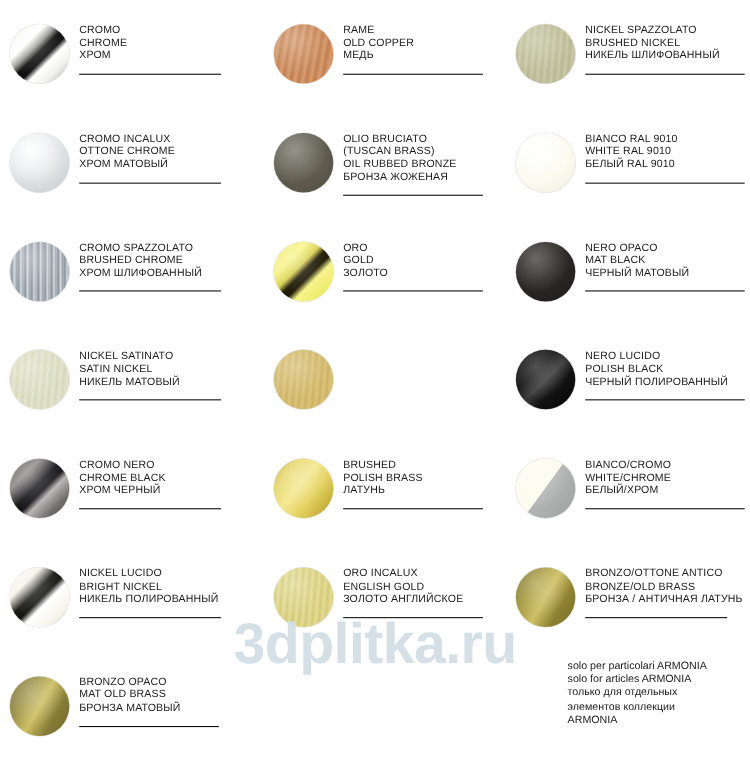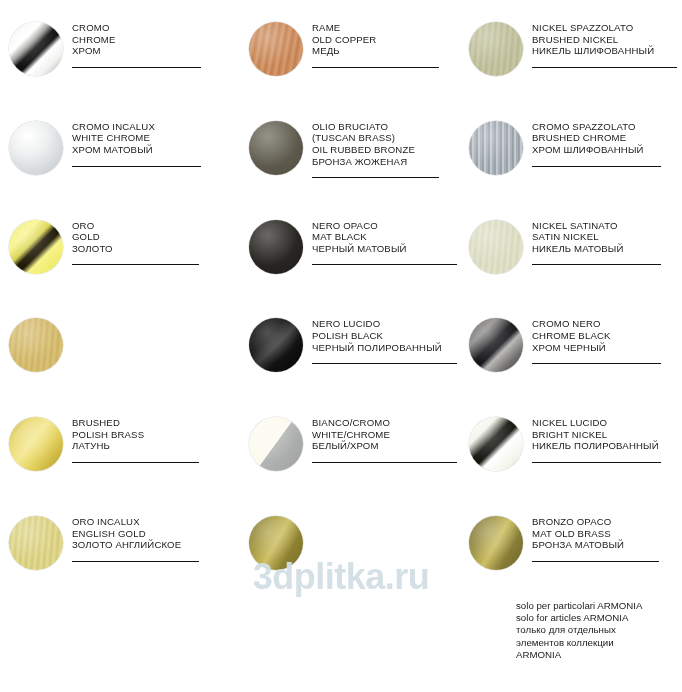--- a/index.html
+++ b/index.html
@@ -14,21 +14,21 @@
   }
 
   
   #watermark {
     position: absolute;
     left: 0;
     top: 556px;
     width: 682px;
     text-align: center;
     font-family: "Liberation Sans", sans-serif;
-    font-size: 36px;
+    font-size: 52px;
     font-weight: bold;
     letter-spacing: -0.5px;
     color: #d2dfe4;
     opacity: .95;
     z-index: 5;
     pointer-events: none;
     user-select: none;
   }
 
   
@@ -149,39 +149,50 @@
       <div class="rule"></div>
     </div>
   </div>
 
   <div class="cell col1">
     <div class="swatch-wrap">
       <div class="swatch" id="sw-3" style="background: radial-gradient(circle at 36% 28%, rgb(255, 255, 255) 0%, rgb(233, 236, 237) 40%, rgb(210, 215, 217) 72%, rgb(194, 200, 202) 100%);"></div>
     </div>
     <div class="text-block">
       <div class="label">CROMO INCALUX</div>
-      <div class="label">WHITE CHROME</div>
+      <div class="label">OTTONE CHROME</div>
       <div class="label">ХРОМ МАТОВЫЙ</div>
       <div class="rule"></div>
     </div>
   </div>
 
   <div class="cell col2">
     <div class="swatch-wrap">
       <div class="swatch" id="sw-4" style="background: radial-gradient(circle at 38% 30%, rgb(109, 106, 92) 0%, rgb(93, 90, 77) 58%, rgb(79, 76, 65) 100%);"></div>
     </div>
     <div class="text-block">
       <div class="label">OLIO BRUCIATO</div>
       <div class="label">(TUSCAN BRASS)</div>
       <div class="label">OIL RUBBED BRONZE</div>
       <div class="label">БРОНЗА ЖОЖЕНАЯ</div>
       <div class="rule"></div>
     </div>
   </div>
 
+  <div class="cell col3">
+    <div class="swatch-wrap">
+      <div class="swatch" id="sw-5" style="background: radial-gradient(circle at 36% 28%, rgb(255, 255, 255) 0%, rgb(251, 251, 240) 55%, rgb(235, 235, 219) 100%);"></div>
+    </div>
+    <div class="text-block">
+      <div class="label">BIANCO RAL 9010</div>
+      <div class="label">WHITE RAL 9010</div>
+      <div class="label">БЕЛЫЙ RAL 9010</div>
+      <div class="rule"></div>
+    </div>
+  </div>
 
   <div class="cell col1">
     <div class="swatch-wrap">
       <div class="swatch" id="sw-6" style="background: repeating-linear-gradient(90deg, rgb(180, 187, 194) 0px, rgb(139, 147, 155) 2px, rgb(211, 216, 221) 4px, rgb(153, 161, 169) 6px), linear-gradient(90deg, rgb(180, 187, 194), rgb(139, 147, 155));"></div>
     </div>
     <div class="text-block">
       <div class="label">CROMO SPAZZOLATO</div>
       <div class="label">BRUSHED CHROME</div>
       <div class="label">ХРОМ ШЛИФОВАННЫЙ</div>
       <div class="rule"></div>
@@ -299,20 +310,26 @@
       <div class="label">ENGLISH GOLD</div>
       <div class="label">ЗОЛОТО АНГЛИЙСКОЕ</div>
       <div class="rule"></div>
     </div>
   </div>
 
 
   <div class="cell col1">
     <div class="swatch-wrap">
       <div class="swatch" id="sw-18" style="background: linear-gradient(120deg, rgb(119, 108, 40) 0%, rgb(168, 154, 63) 30%, rgb(205, 191, 99) 50%, rgb(142, 130, 49) 72%, rgb(119, 108, 40) 100%);"></div>
+    </div>
+    <div class="text-block">
+      <div class="label">BRONZO/OTTONE ANTICO</div>
+      <div class="label">BRONZE/OLD BRASS</div>
+      <div class="label">БРОНЗА / АНТИЧНАЯ ЛАТУНЬ</div>
+      <div class="rule"></div>
     </div>
   </div>
 
   <div class="cell col2">
     <div class="swatch-wrap">
       <div class="swatch" id="sw-19" style="background: linear-gradient(120deg, rgb(111, 102, 44) 0%, rgb(157, 146, 69) 30%, rgb(205, 191, 99) 50%, rgb(135, 125, 55) 72%, rgb(111, 102, 44) 100%);"></div>
     </div>
     <div class="text-block">
       <div class="label">BRONZO OPACO</div>
       <div class="label">MAT OLD BRASS</div>

